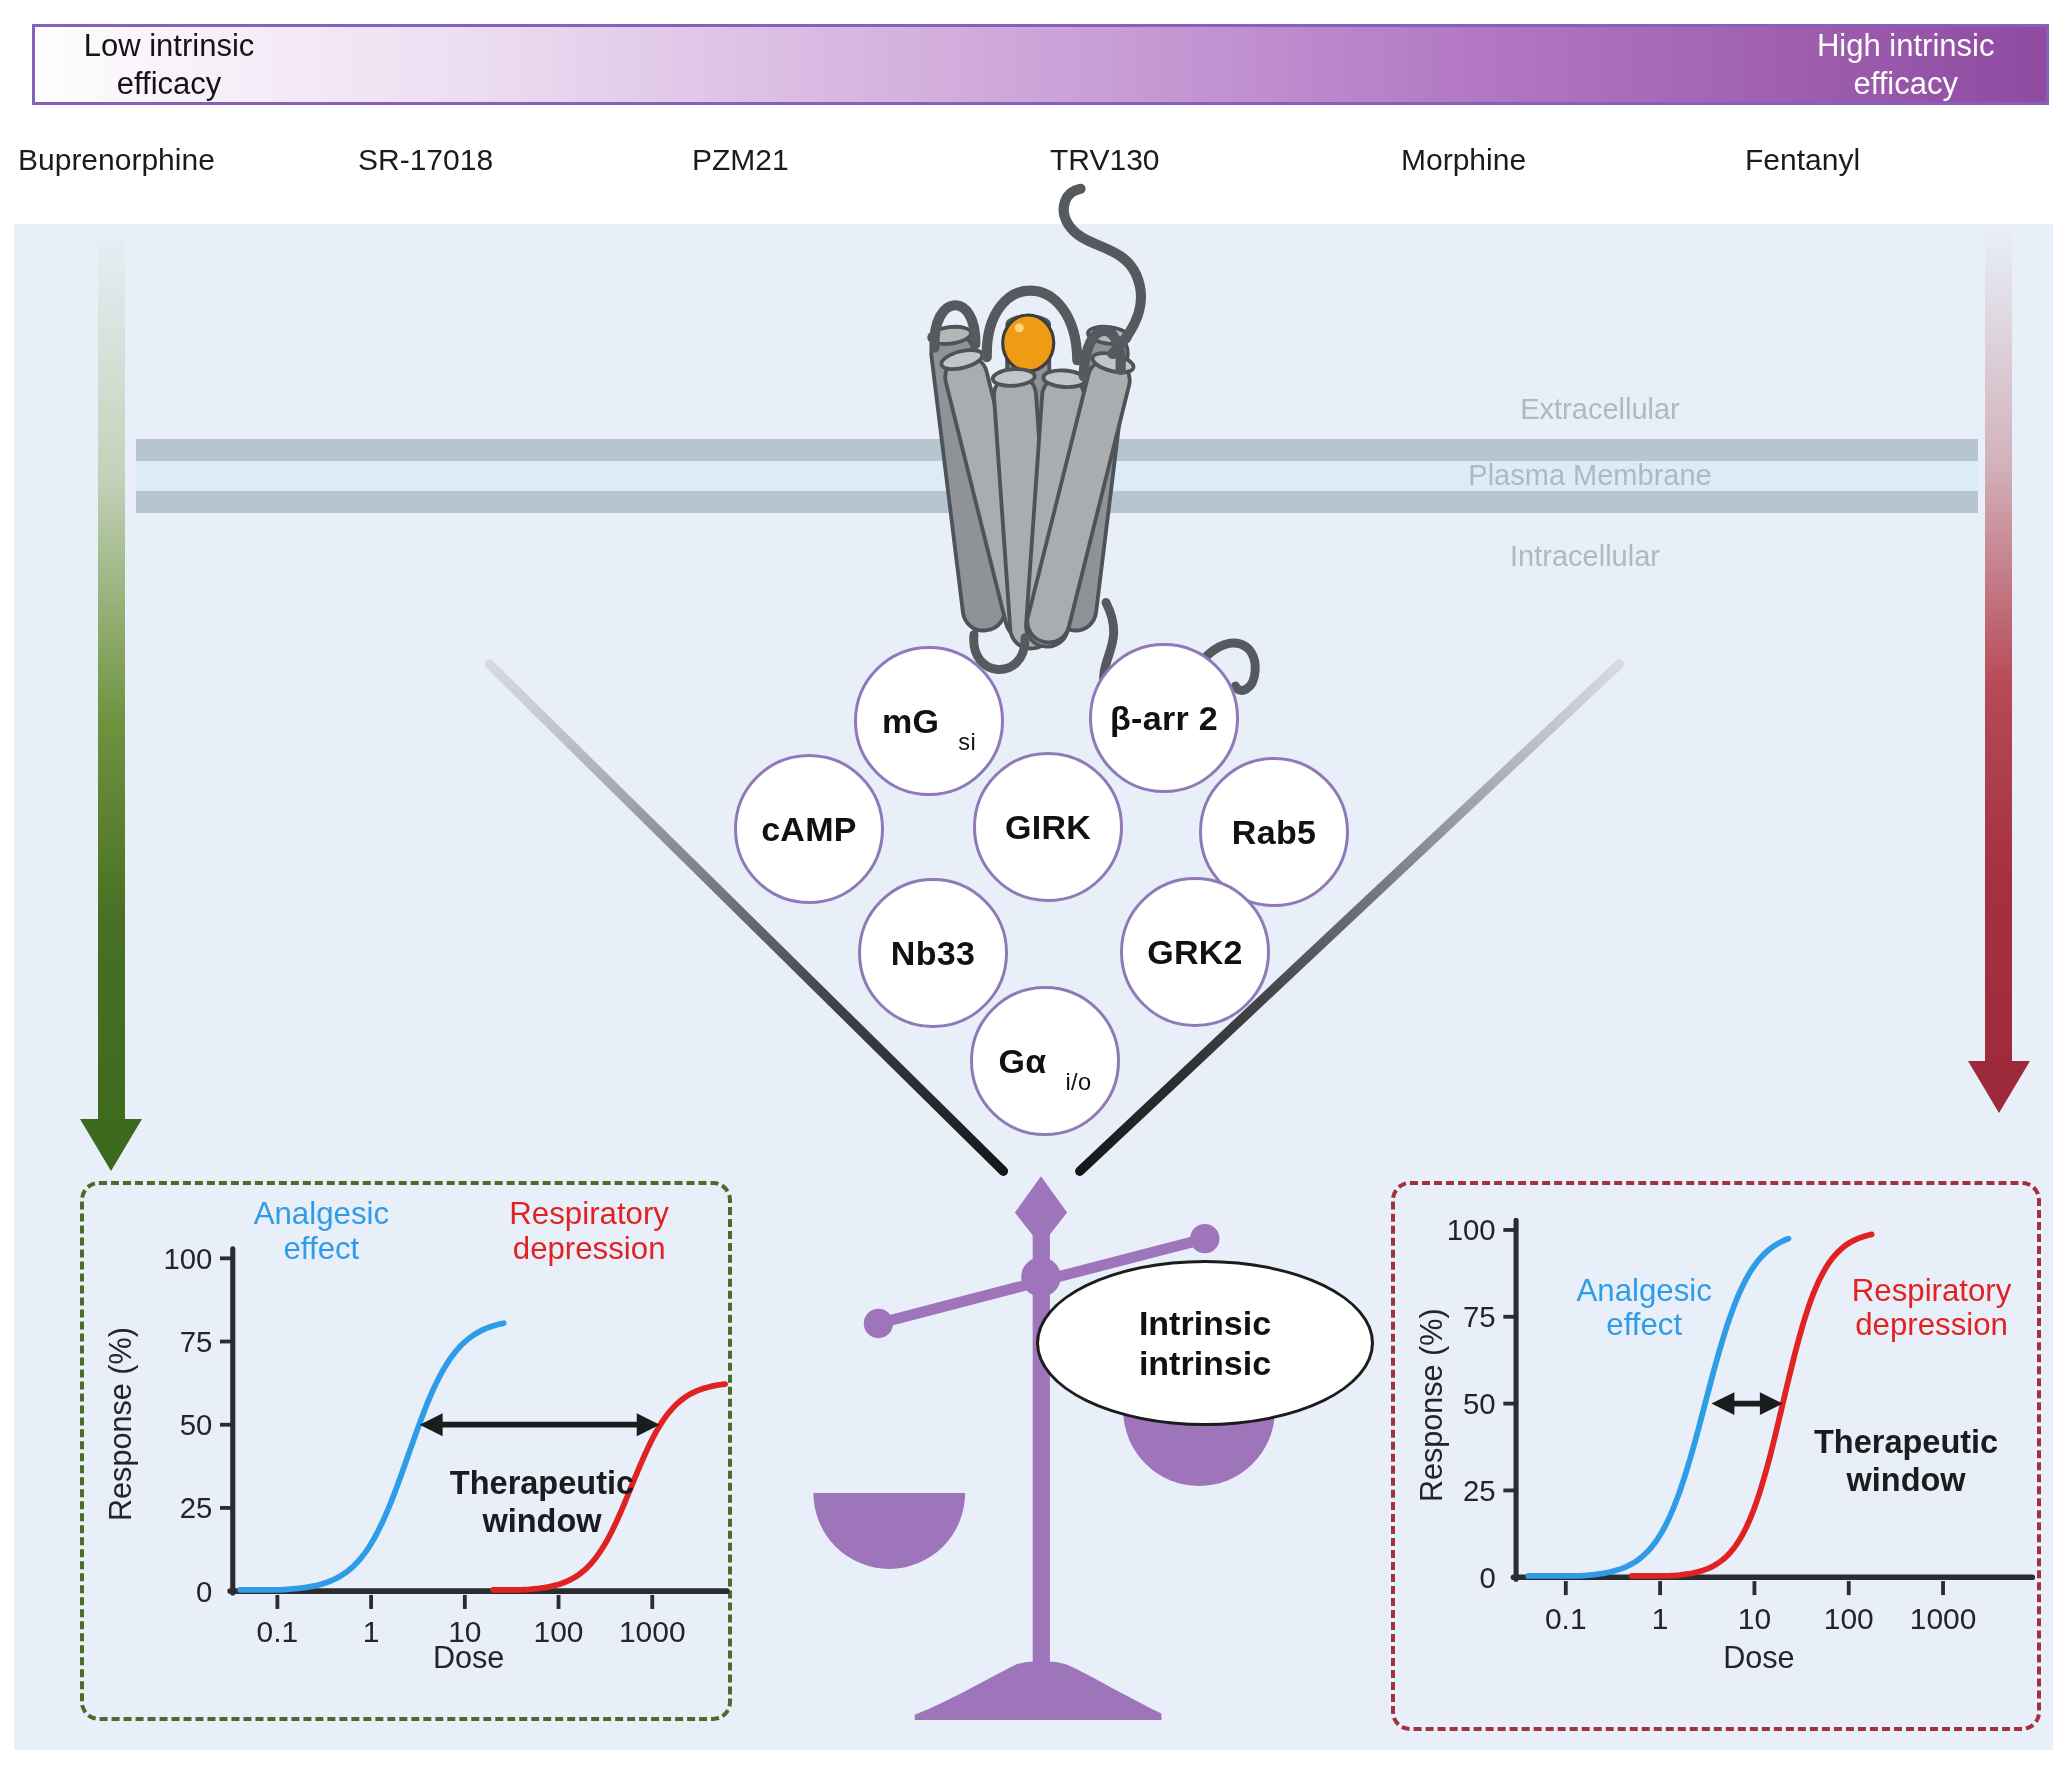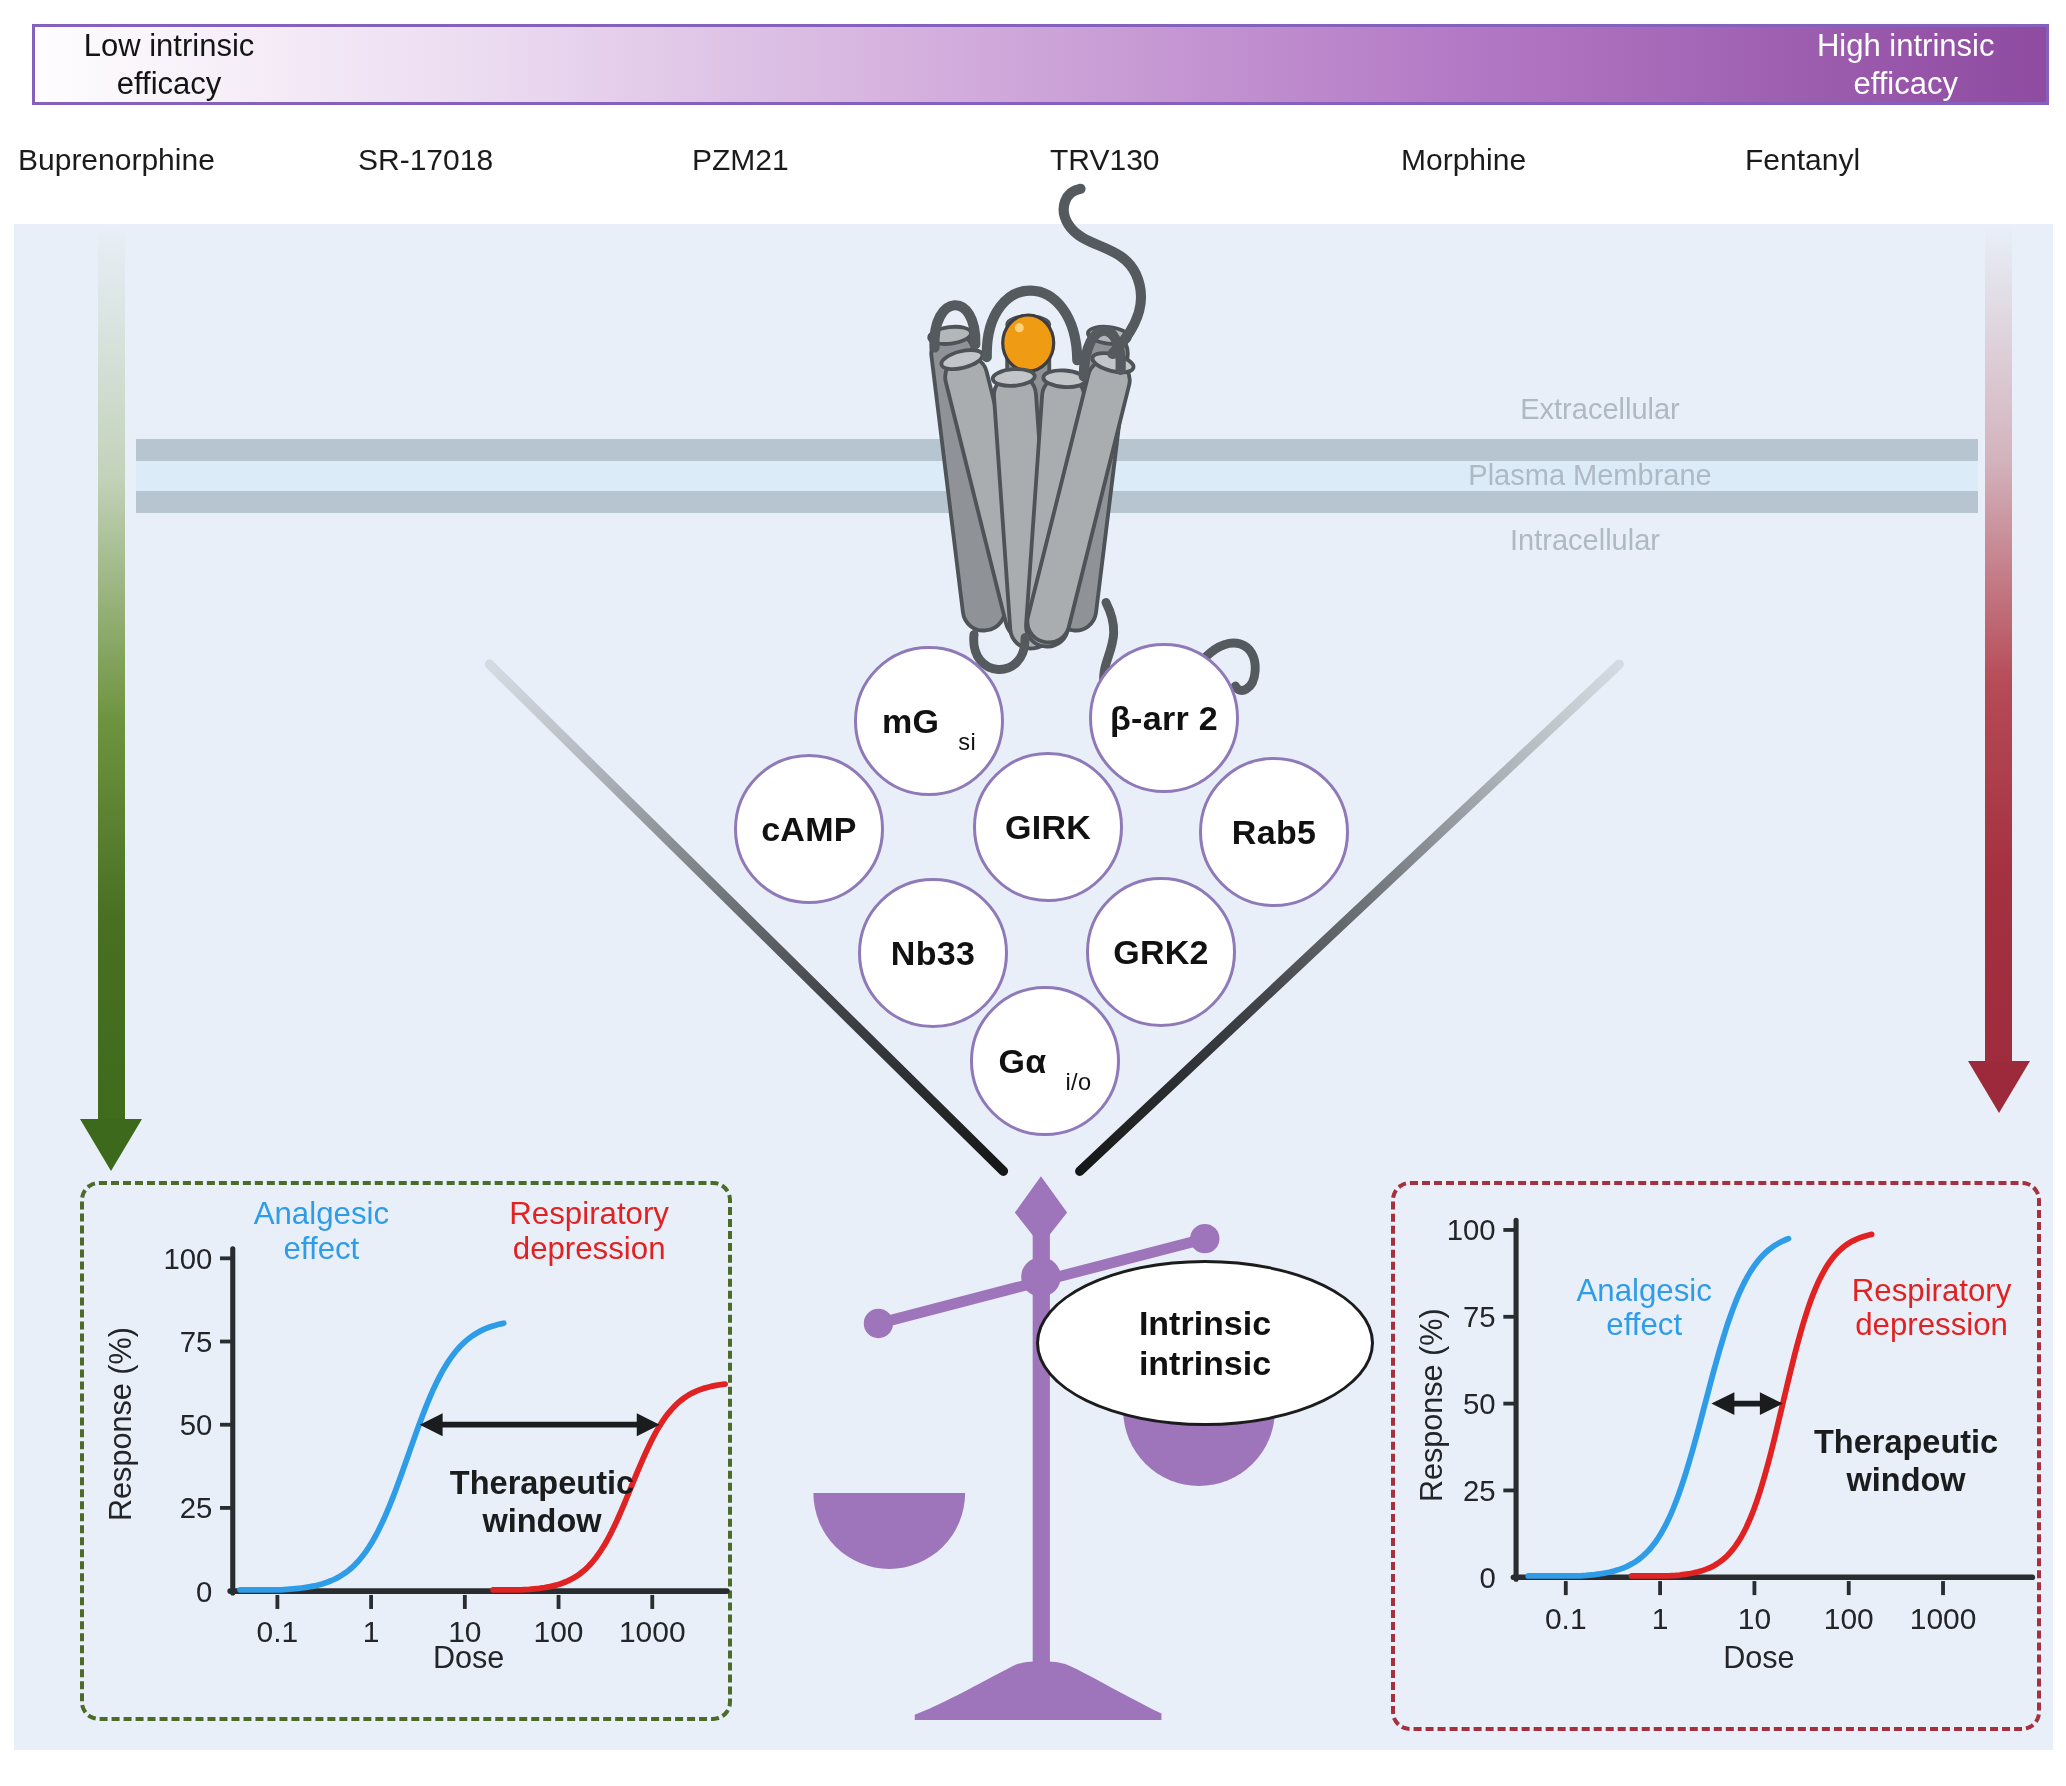--- a/index.html
+++ b/index.html
@@ -22,21 +22,21 @@
     font-size:30px; font-weight:500; color:#1b1b1b;}
   
   #cell-panel{position:absolute; left:14px; top:224px; width:2039px; height:1526px; background:#e8eff8;}
   #membrane-strip{position:absolute; left:136px; top:460px; width:1842px; height:31px; background:#dcebf8;}
   .membrane-bar{position:absolute; left:136px; width:1842px; height:22px; background:#b7c5d1;}
   #membrane-bar-top{top:439px;}
   #membrane-bar-bottom{top:491px;}
   .membrane-label{position:absolute; width:446px; text-align:center; font-size:29px; font-weight:500; color:#aeb9c3;}
   #label-extracellular{left:1377px; top:393px;}
   #label-plasma-membrane{left:1367px; top:459px;}
-  #label-intracellular{left:1362px; top:524px;text-align:center;}
+  #label-intracellular{left:1362px; top:540px;text-align:center;}
   
   #green-arrow-shaft{position:absolute; left:98px; top:226px; width:27px; height:893px;
     background:linear-gradient(to bottom, rgba(232,239,248,0) 0%, rgba(150,175,110,0.45) 28%, #6f9440 55%, #486f22 78%, #3f6b1d 100%);}
   #green-arrow-head{position:absolute; left:80px; top:1119px; width:0; height:0;
     border-left:31px solid transparent; border-right:31px solid transparent; border-top:52px solid #3d691c;}
   #red-arrow-shaft{position:absolute; left:1985px; top:226px; width:27px; height:835px;
     background:linear-gradient(to bottom, rgba(248,238,240,0) 0%, rgba(190,120,130,0.5) 28%, #b64a56 55%, #a43140 78%, #9e2c3c 100%);}
   #red-arrow-head{position:absolute; left:1968px; top:1061px; width:0; height:0;
     border-left:31px solid transparent; border-right:31px solid transparent; border-top:52px solid #9c2a3a;}
   
@@ -194,21 +194,21 @@
       </div>
       <div class="sig-circle" style="left: 973px; top: 752px;">
         <span>GIRK</span>
       </div>
       <div class="sig-circle" style="left: 1199px; top: 757px;">
         <span>Rab5</span>
       </div>
       <div class="sig-circle" style="left: 858px; top: 878px;">
         <span>Nb33</span>
       </div>
-      <div class="sig-circle" style="left: 1086px; top: 877px;">
+      <div class="sig-circle" style="left: 1120px; top: 877px;">
         <span>GRK2</span>
       </div>
       <div class="sig-circle" style="left: 970px; top: 986px;">
         <span>Gα</span>
         <span class="sub">i/o</span>
       </div>
     </div>
 
   <div id="oval-intrinsic" class="pan-oval">Intrinsic intrinsic</div>
 

